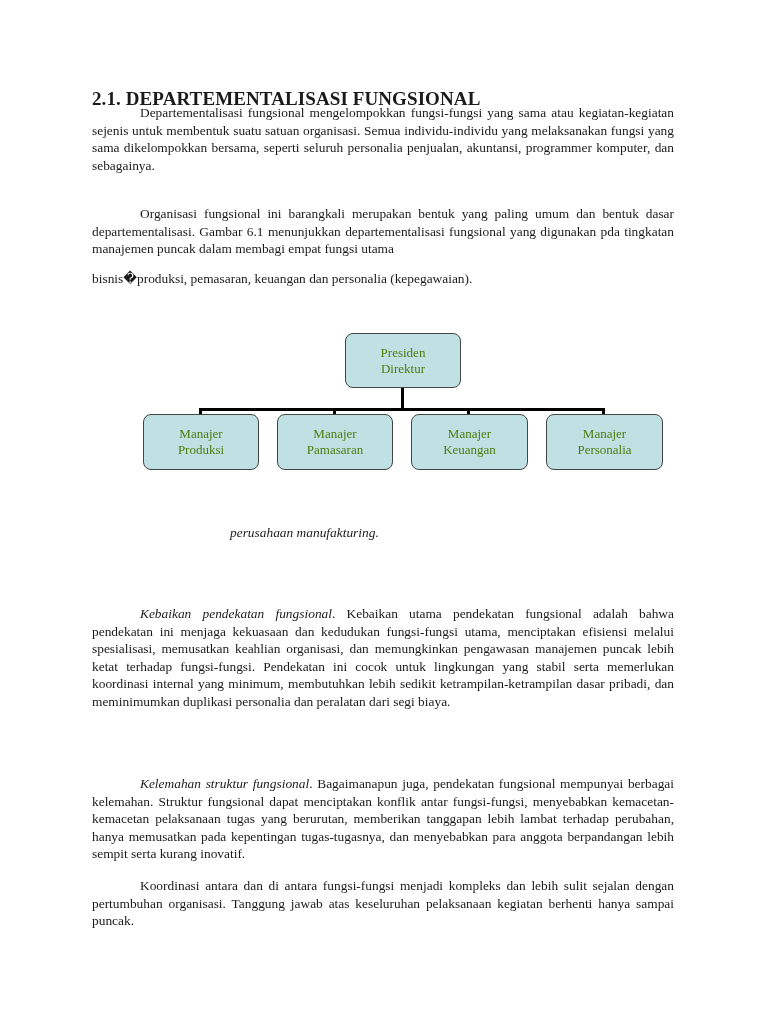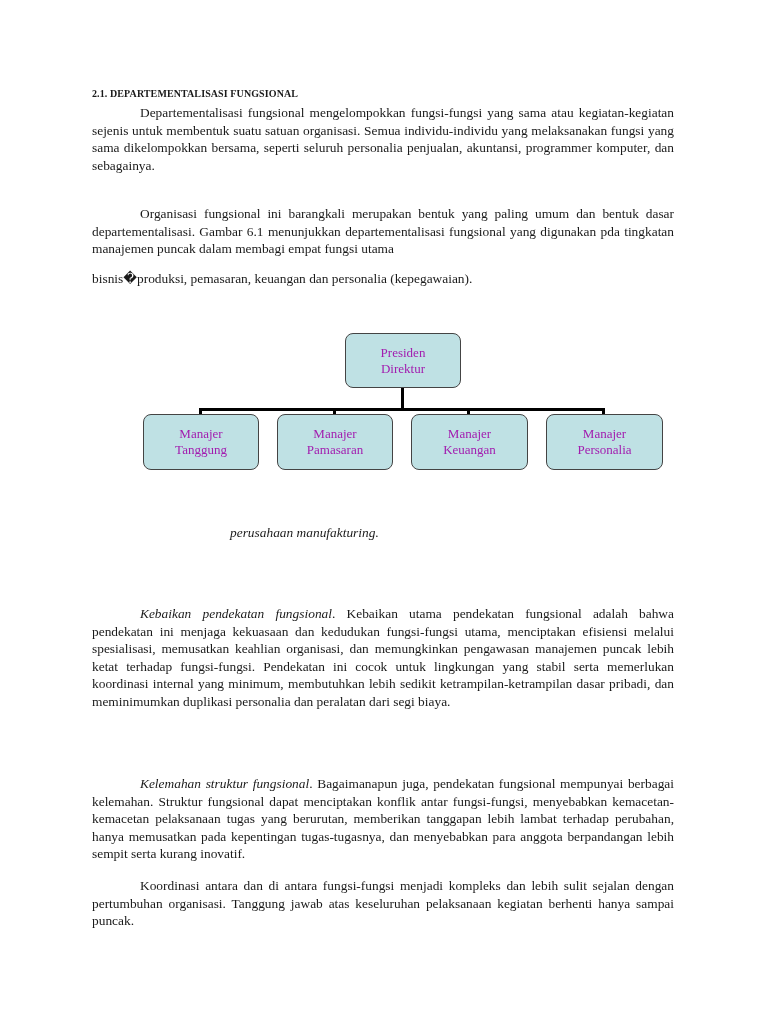--- a/index.html
+++ b/index.html
@@ -2,41 +2,41 @@
 <html><head>
 <meta charset="utf-8">
 <style>
   html, body { margin: 0; padding: 0; }
   body {
     width: 768px; height: 1024px; background: #ffffff; position: relative; overflow: hidden;
     font-family: "Liberation Serif", "DejaVu Serif", serif; color: #1a1a1a;
   }
   .page { position: absolute; left: 0; top: 0; width: 768px; height: 1024px; }
   .heading {
-    position: absolute; left: 92px; top: 88px; font-weight: bold; font-size: 10px;
+    position: absolute; left: 92px; top: 88px; font-weight: bold; font-size: 19px;
     letter-spacing: 0.1px;
   }
   .para {
     position: absolute; left: 92px; width: 582px; font-size: 13.4px; line-height: 17.6px;
     text-align: justify; text-indent: 48px; margin: 0;
   }
   .para em { font-style: italic; }
   #p1 { top: 104px; }
   #p2 { top: 205px; }
   #p2 .lastline { display: block; margin-top: 12px; text-indent: 0; }
   #p3 { top: 605px; }
   #p4 { top: 775px; }
   #p5 { top: 877px; }
 
   
   .chart { position: absolute; left: 0; top: 0; width: 768px; height: 500px; }
   .box {
     position: absolute; background: #bfe1e4; border: 1px solid #444; border-radius: 8px;
     box-sizing: border-box; display: flex; flex-direction: column; align-items: center;
-    justify-content: center; font-size: 13px; line-height: 16px; color: #a21caf;
+    justify-content: center; font-size: 13px; line-height: 16px; color: #4d7c0f;
     font-family: "Liberation Serif", serif;
   }
   .box span { display: block; text-align: center; }
   .line { position: absolute; background: #000; }
 
   .caption {
     position: absolute; left: 132px; width: 542px; top: 524px; font-style: italic;
     font-size: 13.4px; line-height: 17px; text-align: justify; margin: 0;
   }
   .caption .l2 { display: block; padding-left: 98px; }
@@ -64,21 +64,21 @@
     <div class="line" style="left:467px; top:408px; width:3px; height:7px;"></div>
     <div class="line" style="left:602px; top:408px; width:3px; height:7px;"></div>
 
     <div class="box" style="left:345px; top:333px; width:116px; height:55px;">
       <span>Presiden</span>
       <span>Direktur</span>
     </div>
 
     <div class="box" style="left:143px; top:414px; width:116px; height:56px;">
       <span>Manajer</span>
-      <span>Tanggung</span>
+      <span>Produksi</span>
     </div>
     <div class="box" style="left:277px; top:414px; width:116px; height:56px;">
       <span>Manajer</span>
       <span>Pamasaran</span>
     </div>
     <div class="box" style="left:411px; top:414px; width:117px; height:56px;">
       <span>Manajer</span>
       <span>Keuangan</span>
     </div>
     <div class="box" style="left:546px; top:414px; width:117px; height:56px;">

